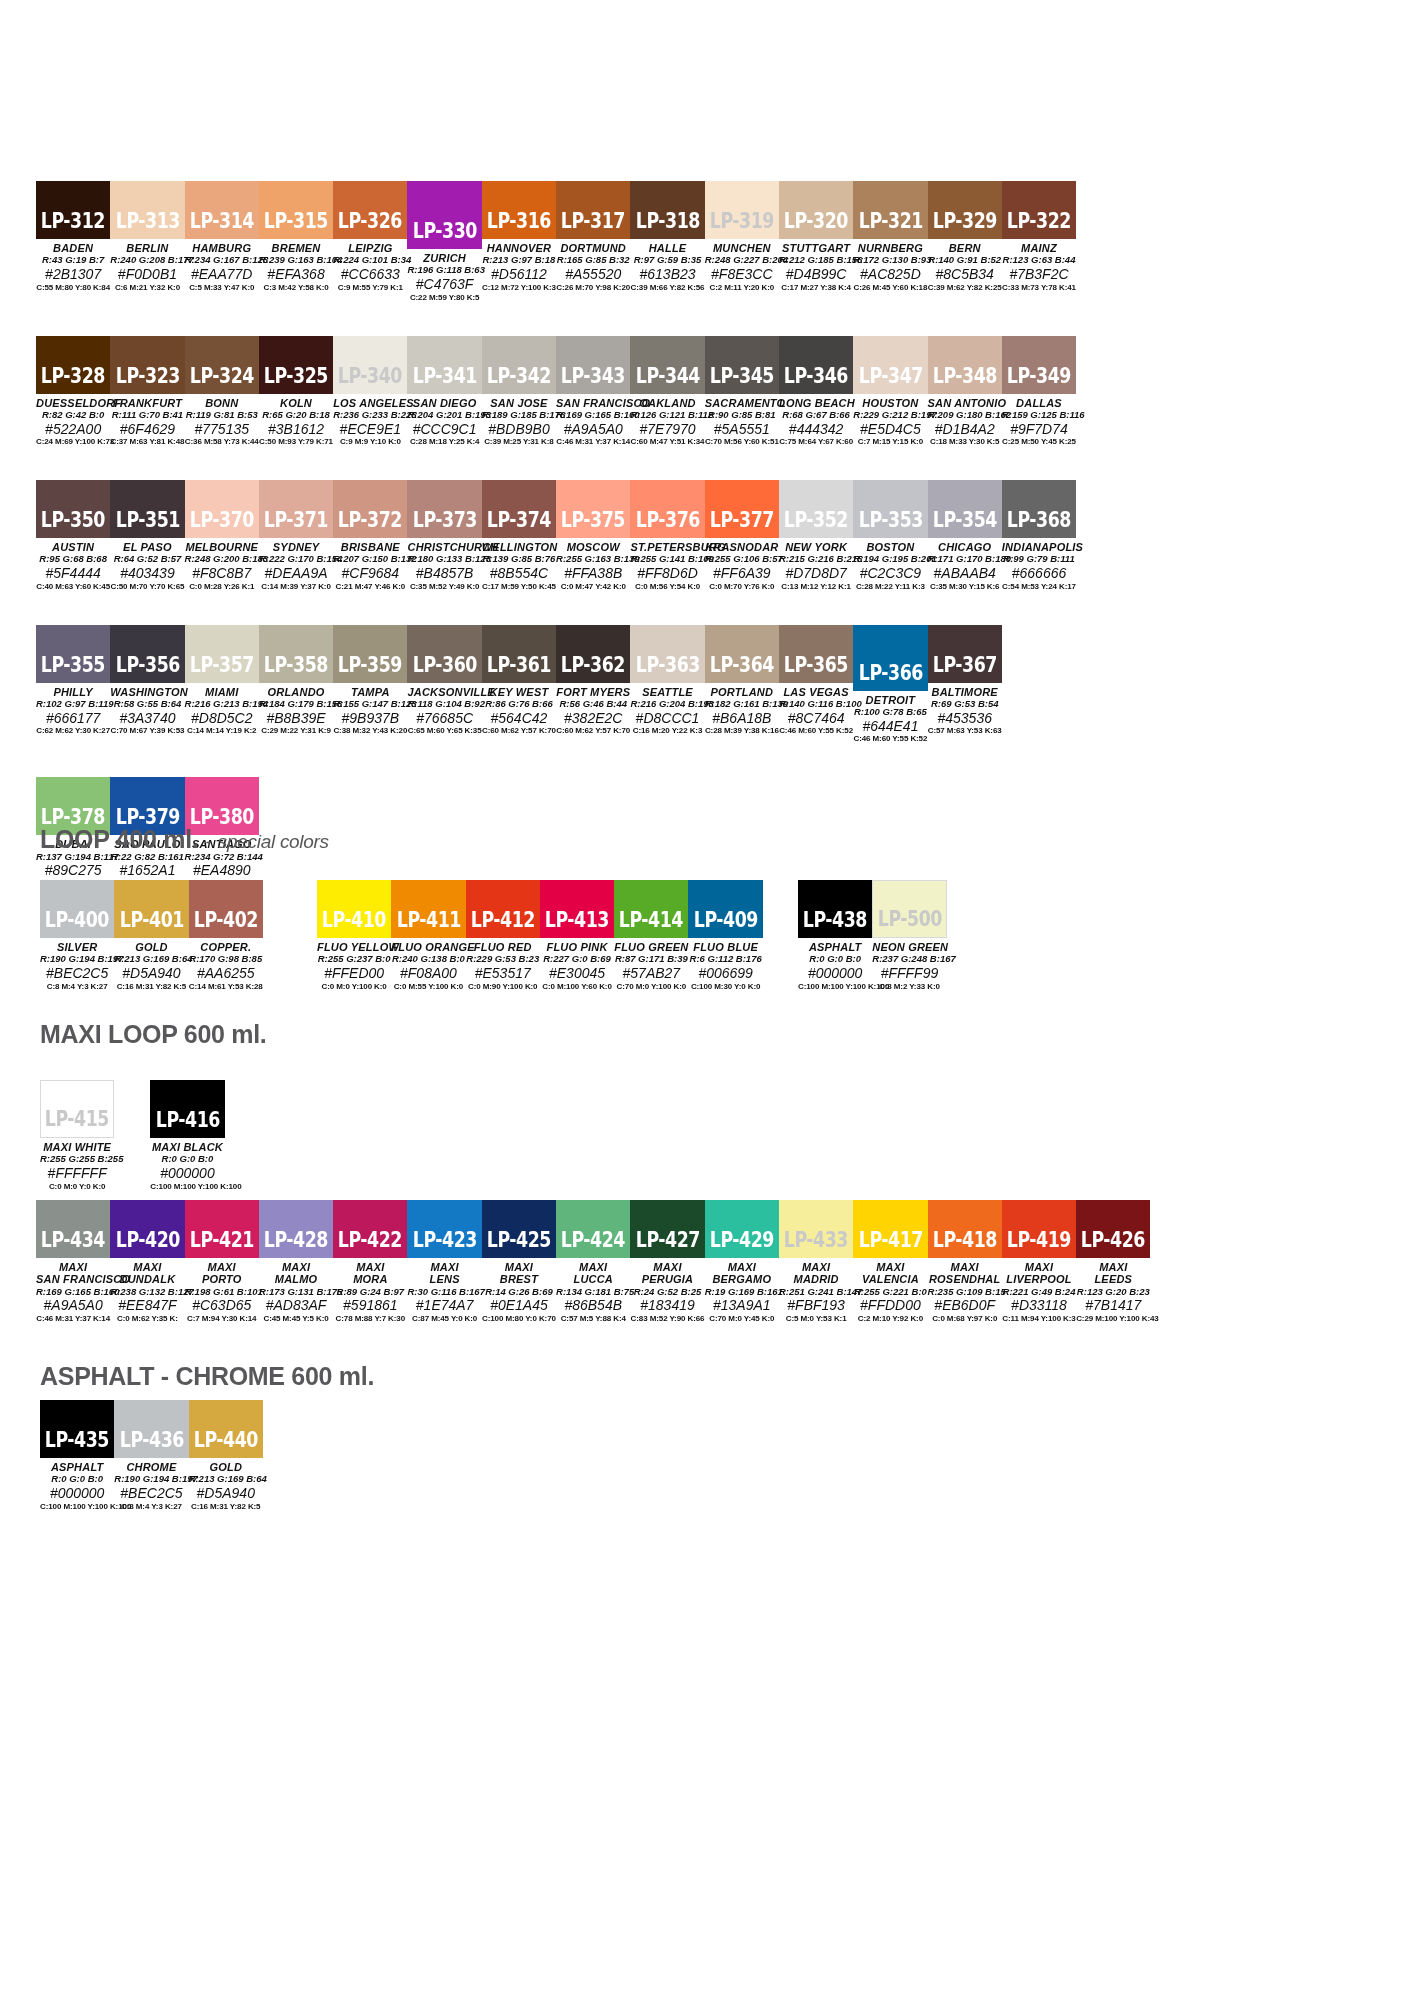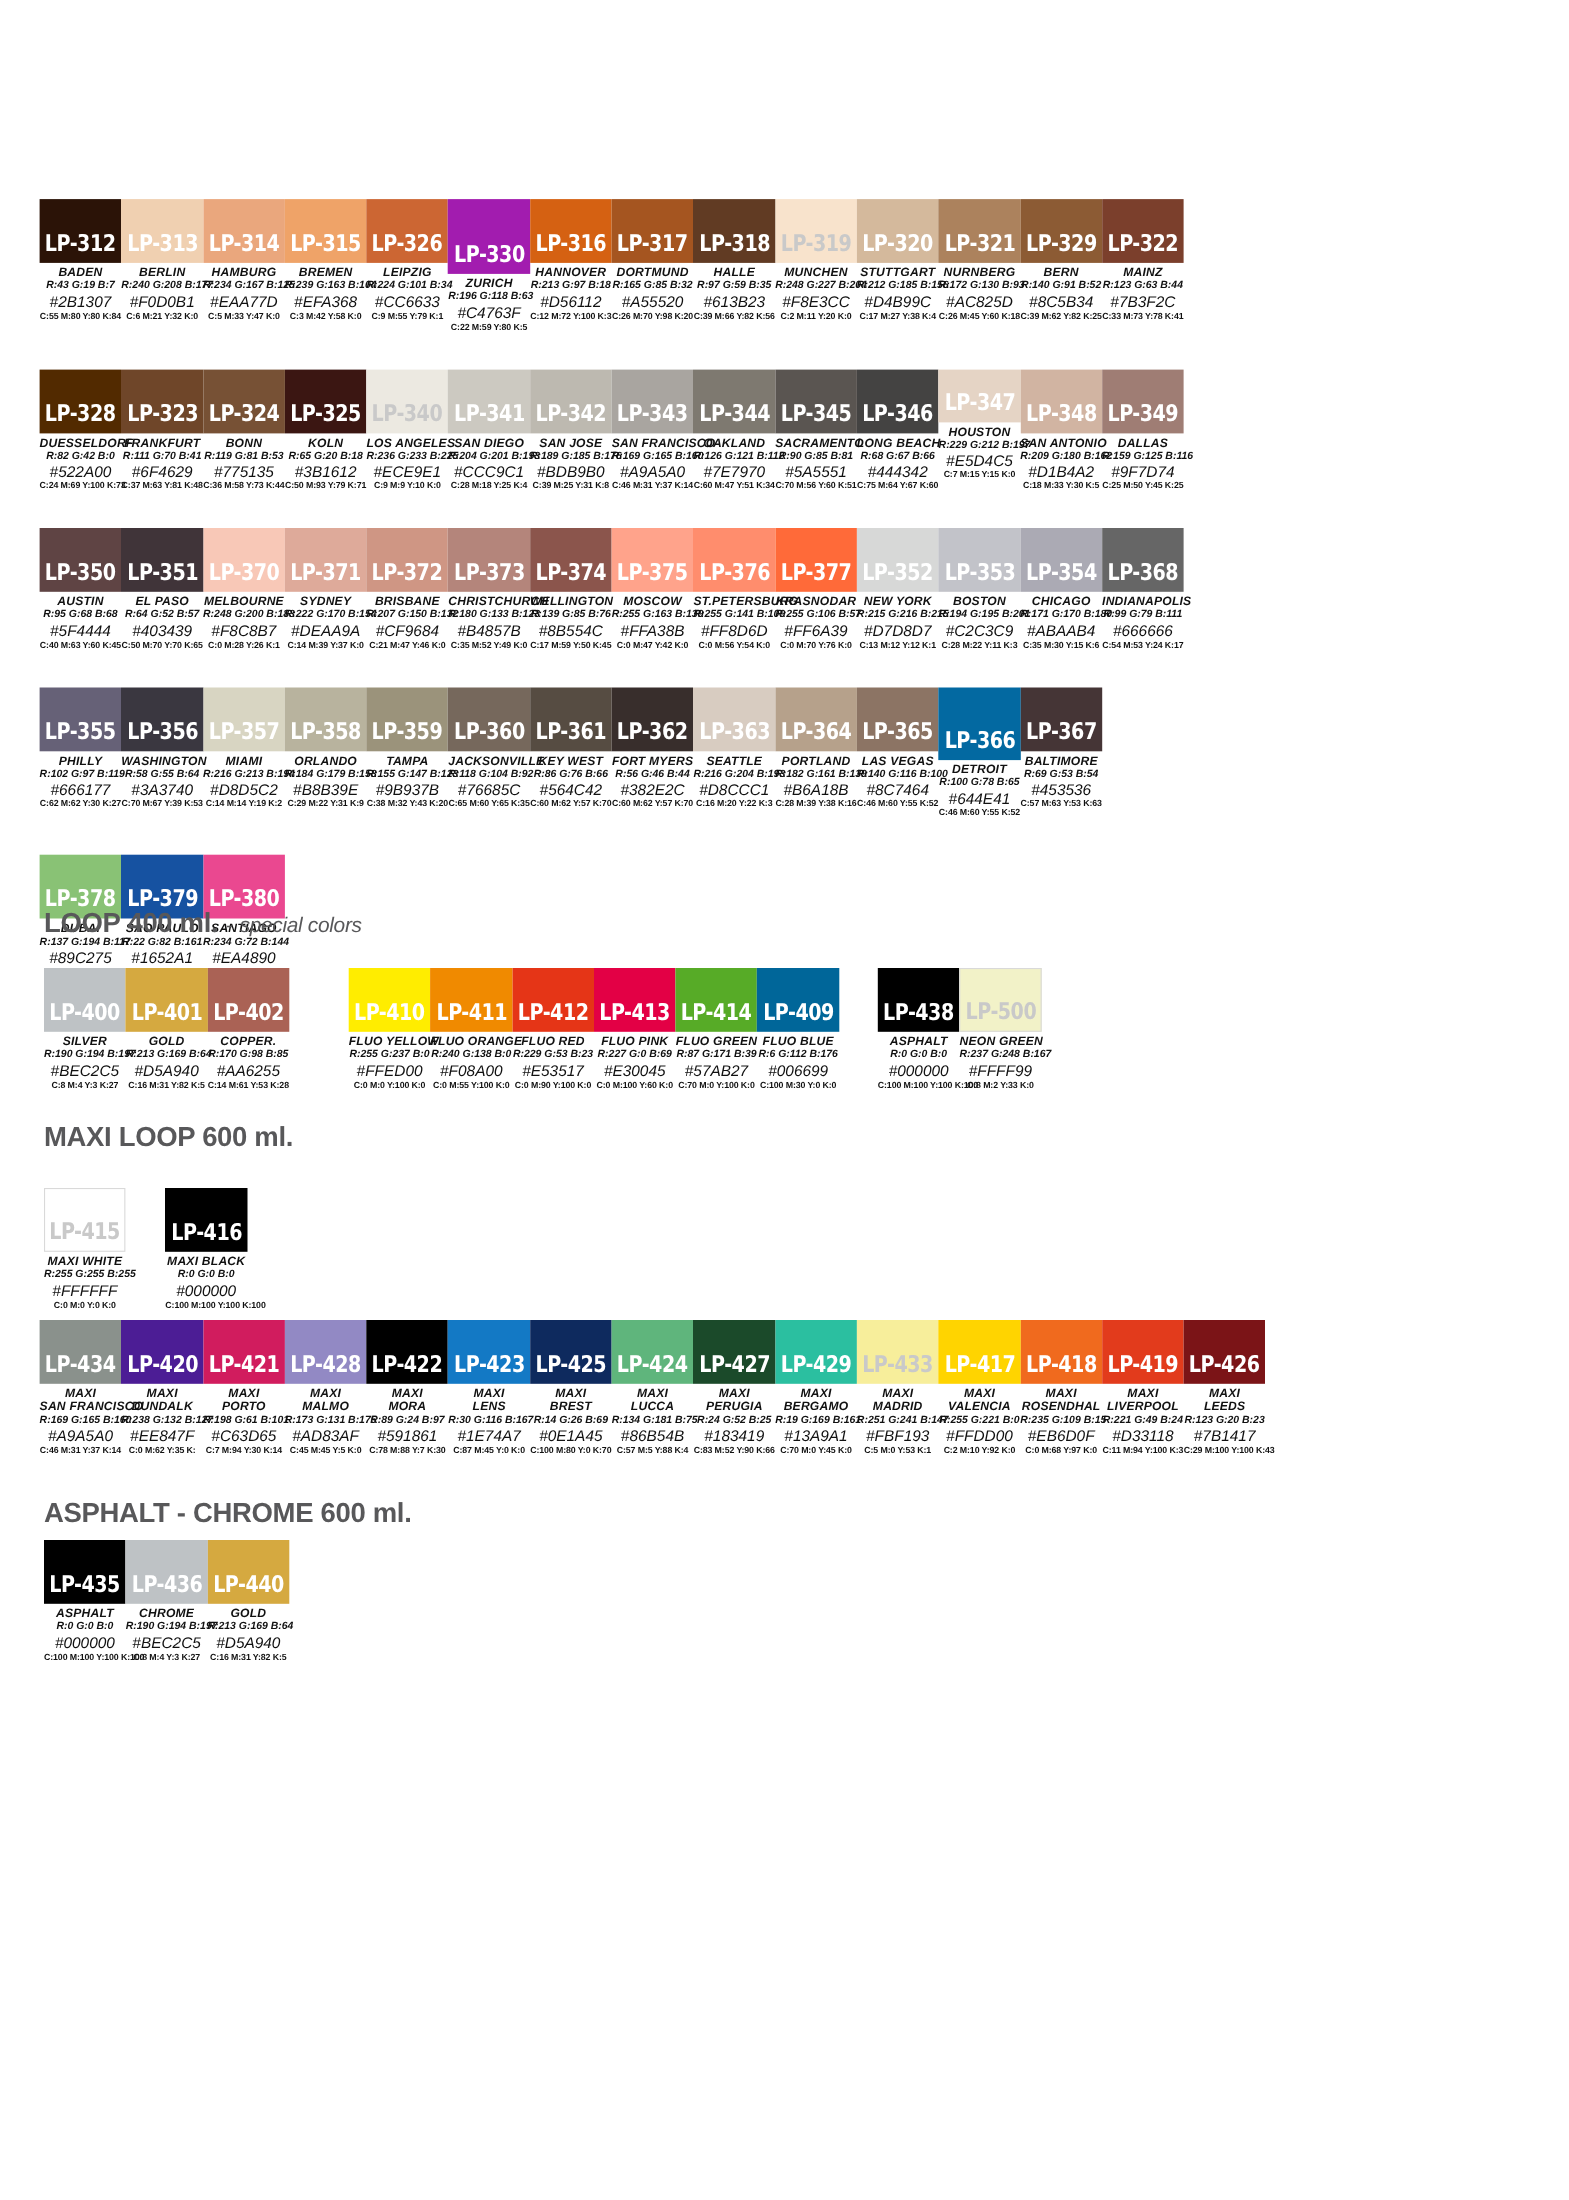--- a/index.html
+++ b/index.html
@@ -369,21 +369,21 @@
             <span class="code" style="color: rgb(255, 255, 255);">LP-346</span>
           </div>
           <div class="meta">
             <div class="nm">LONG BEACH</div>
             <div class="rgb">R:68 G:67 B:66</div>
             <div class="hex">#444342</div>
             <div class="cmyk">C:75 M:64 Y:67 K:60</div>
           </div>
         </div>
         <div class="cell" style="width: 74.3px;">
-          <div class="chip" style="background: rgb(229, 212, 197); height: 48px;">
+          <div class="chip" style="background: rgb(229, 212, 197); height: 58px;">
             <span class="code" style="color: rgb(255, 255, 255);">LP-347</span>
           </div>
           <div class="meta">
             <div class="nm">HOUSTON</div>
             <div class="rgb">R:229 G:212 B:197</div>
             <div class="hex">#E5D4C5</div>
             <div class="cmyk">C:7 M:15 Y:15 K:0</div>
           </div>
         </div>
         <div class="cell" style="width: 74.3px;">
@@ -965,21 +965,21 @@
           </div>
           <div class="meta">
             <div class="nm">MAXI</div>
             <div class="nm2">MALMO</div>
             <div class="rgb">R:173 G:131 B:175</div>
             <div class="hex">#AD83AF</div>
             <div class="cmyk">C:45 M:45 Y:5 K:0</div>
           </div>
         </div>
         <div class="cell" style="width: 74.3px;">
-          <div class="chip" style="background: #000000; height: 58px;">
+          <div class="chip" style="background: #be185d; height: 58px;">
             <span class="code" style="color: rgb(255, 255, 255);">LP-422</span>
           </div>
           <div class="meta">
             <div class="nm">MAXI</div>
             <div class="nm2">MORA</div>
             <div class="rgb">R:89 G:24 B:97</div>
             <div class="hex">#591861</div>
             <div class="cmyk">C:78 M:88 Y:7 K:30</div>
           </div>
         </div>

